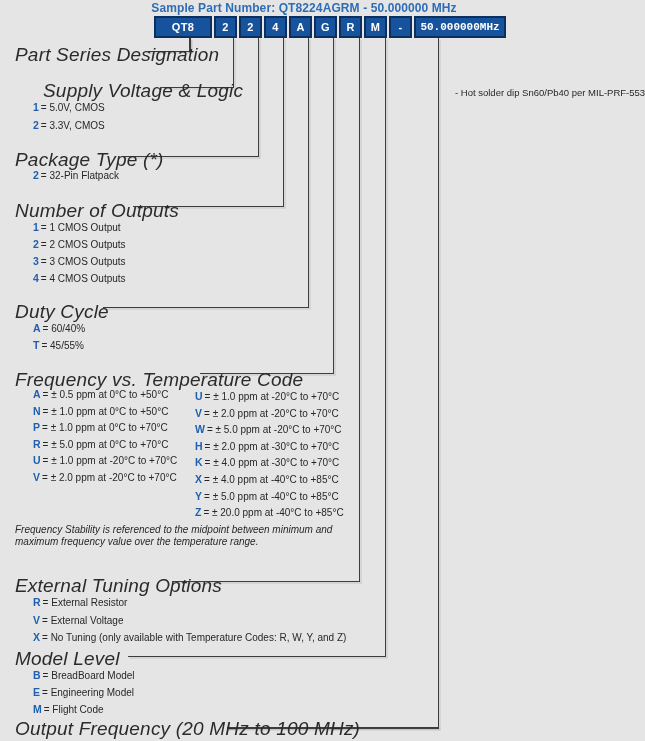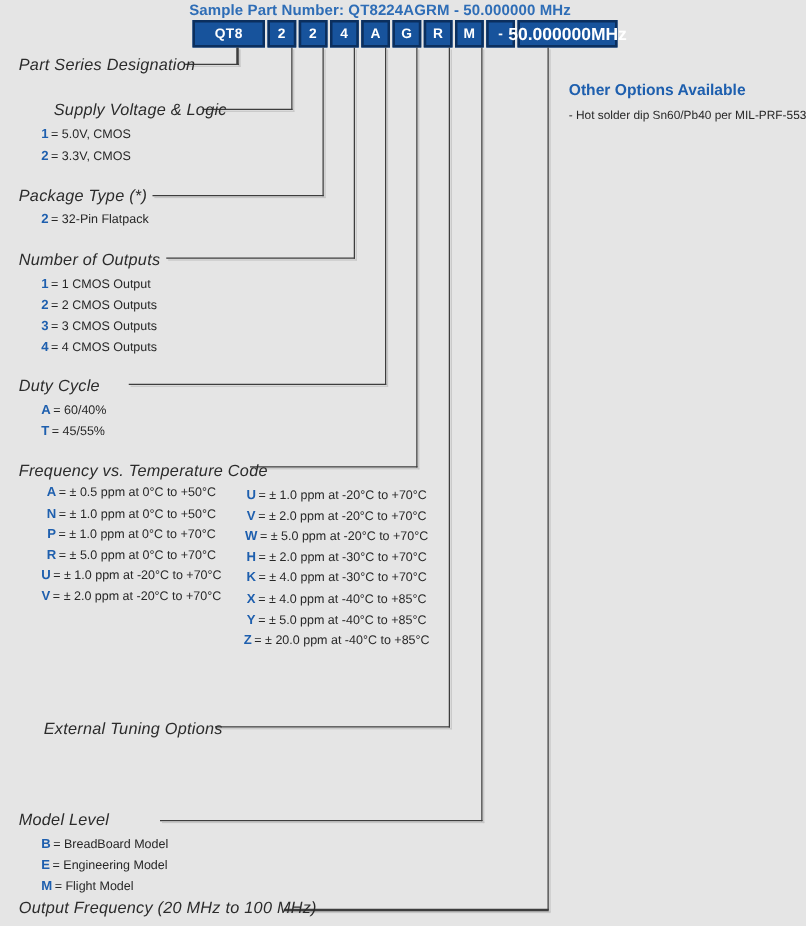--- a/index.html
+++ b/index.html
@@ -20,28 +20,28 @@
   .main-title{
     left:150px;top:1px;width:308px;text-align:center;
     font-size:12px;font-weight:bold;color:var(--accent-blue);letter-spacing:0.1px;
   }
   .boxrow{left:154px;top:16px;display:flex;gap:2px;}
   .cell{
     box-sizing:border-box;height:22px;background:var(--box-fill);
     border:2px solid var(--box-border);color:#ffffff;font-weight:bold;font-size:11px;
     display:flex;align-items:center;justify-content:center;letter-spacing:0.3px;
   }
-  .w-series{width:58px;} .w-one{width:23px;} .w-freq{width:80px;font-size:14px;letter-spacing:0;}
+  .w-series{width:58px;} .w-one{width:23px;} .w-freq{width:92px;font-size:11px;letter-spacing:0;font-family:Liberation Mono, monospace;}
   .vl{width:1.5px;background:var(--line);box-shadow:1.5px 1.5px 0 var(--line-shadow);}
   .hl{height:1.5px;background:var(--line);box-shadow:1.5px 1.5px 0 var(--line-shadow);}
   .st{
-    font-style:italic;font-size:13px;color:#2b2b2b;letter-spacing:0.2px;white-space:nowrap;
+    font-style:italic;font-size:19px;color:#2b2b2b;letter-spacing:0.2px;white-space:nowrap;
   }
   .codes .row{height:17px;line-height:17px;white-space:nowrap;}
-  .codes.tight .row{height:16.6px;line-height:16.6px;text-align:center;}
+  .codes.tight .row{height:16.6px;line-height:16.6px;}
   .codes.tall .row{height:17.5px;line-height:17.5px;}
   .c{font-weight:bold;color:var(--code-blue);font-size:10.5px;}
   .d{font-size:10px;color:var(--ink);margin-left:2px;}
   .note{font-style:italic;font-size:10px;line-height:12px;color:var(--ink);}
   .other-title{font-size:12.5px;font-weight:bold;color:var(--code-blue);white-space:nowrap;}
   .other-item{font-size:9.5px;color:var(--ink);white-space:nowrap;}
 </style>
 </head>
 <body>
 
@@ -128,28 +128,33 @@
   <div class="abs codes tight" style="left:195px;top:387px;">
     <div class="row"><span class="c">U</span><span class="d">= ± 1.0 ppm at -20°C to +70°C</span></div>
     <div class="row"><span class="c">V</span><span class="d">= ± 2.0 ppm at -20°C to +70°C</span></div>
     <div class="row"><span class="c">W</span><span class="d">= ± 5.0 ppm at -20°C to +70°C</span></div>
     <div class="row"><span class="c">H</span><span class="d">= ± 2.0 ppm at -30°C to +70°C</span></div>
     <div class="row"><span class="c">K</span><span class="d">= ± 4.0 ppm at -30°C to +70°C</span></div>
     <div class="row"><span class="c">X</span><span class="d">= ± 4.0 ppm at -40°C to +85°C</span></div>
     <div class="row"><span class="c">Y</span><span class="d">= ± 5.0 ppm at -40°C to +85°C</span></div>
     <div class="row"><span class="c">Z</span><span class="d">= ± 20.0 ppm at -40°C to +85°C</span></div>
   </div>
+  <div class="abs note" style="left:15px;top:524px;width:332px;">Frequency Stability is referenced to the midpoint between minimum and maximum frequency value over the temperature range.</div>
 
-  <div class="abs st" style="left:15px;top:575px;margin-left:20px;">External Tuning Options</div>
+  <div class="abs st" style="left:15px;top:575px;">External Tuning Options</div>
+  <div class="abs codes tall" style="left:33px;top:592px;">
+    <div class="row"><span class="c">R</span><span class="d">= External Resistor</span></div>
+    <div class="row"><span class="c">V</span><span class="d">= External Voltage</span></div>
+    <div class="row"><span class="c">X</span><span class="d">= No Tuning (only available with Temperature Codes: R, W, Y, and Z)</span></div>
+  </div>
 
   <div class="abs st" style="left:15px;top:648px;">Model Level</div>
   <div class="abs codes" style="left:33px;top:665px;">
     <div class="row"><span class="c">B</span><span class="d">= BreadBoard Model</span></div>
     <div class="row"><span class="c">E</span><span class="d">= Engineering Model</span></div>
-    <div class="row"><span class="c">M</span><span class="d">= Flight Model</span></div>
+    <div class="row"><span class="c">M</span><span class="d">= Flight Code</span></div>
   </div>
 
   <div class="abs st" style="left:15px;top:718px;">Output Frequency (20 MHz to 100 MHz)</div>
 
-  <div class="abs other-title" style="left:455px;top:65px;">Other Options Available</div>
   <div class="abs other-item" style="left:455px;top:87px;">- Hot solder dip Sn60/Pb40 per MIL-PRF-55310</div>
 
 </div>
 
 </body></html>

